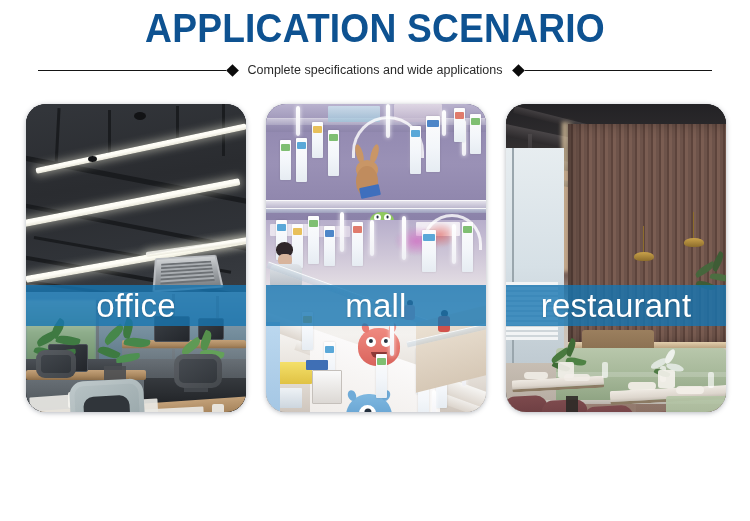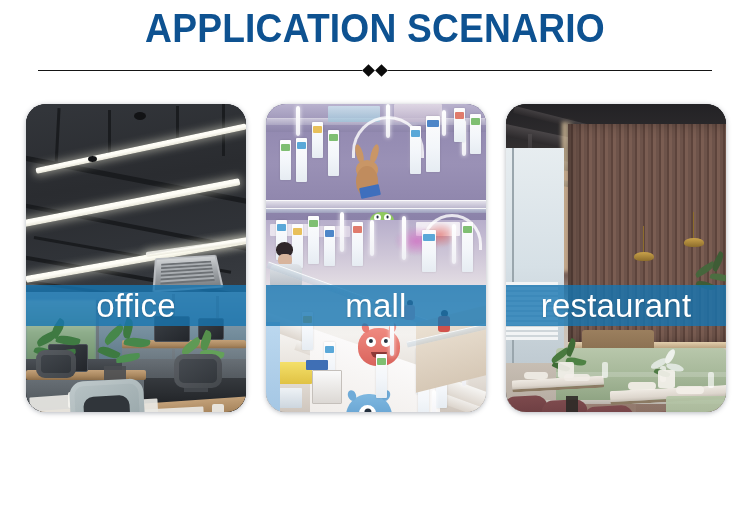--- a/index.html
+++ b/index.html
@@ -420,20 +420,21 @@
 </style>
 </head>
 <body>
 
 <div class="header">
   <div class="page-title">APPLICATION SCENARIO</div>
 
   <div class="subtitle-row">
     <div class="rule"></div>
     <div class="diamond"></div>
+    <div class="subtitle-text">Complete specifications and wide applications</div>
     <div class="diamond"></div>
     <div class="rule"></div>
   </div>
 </div>
 
 <div class="cards">
 
   <div class="card">
     <div class="photo">
       <div class="office-bg"></div>

